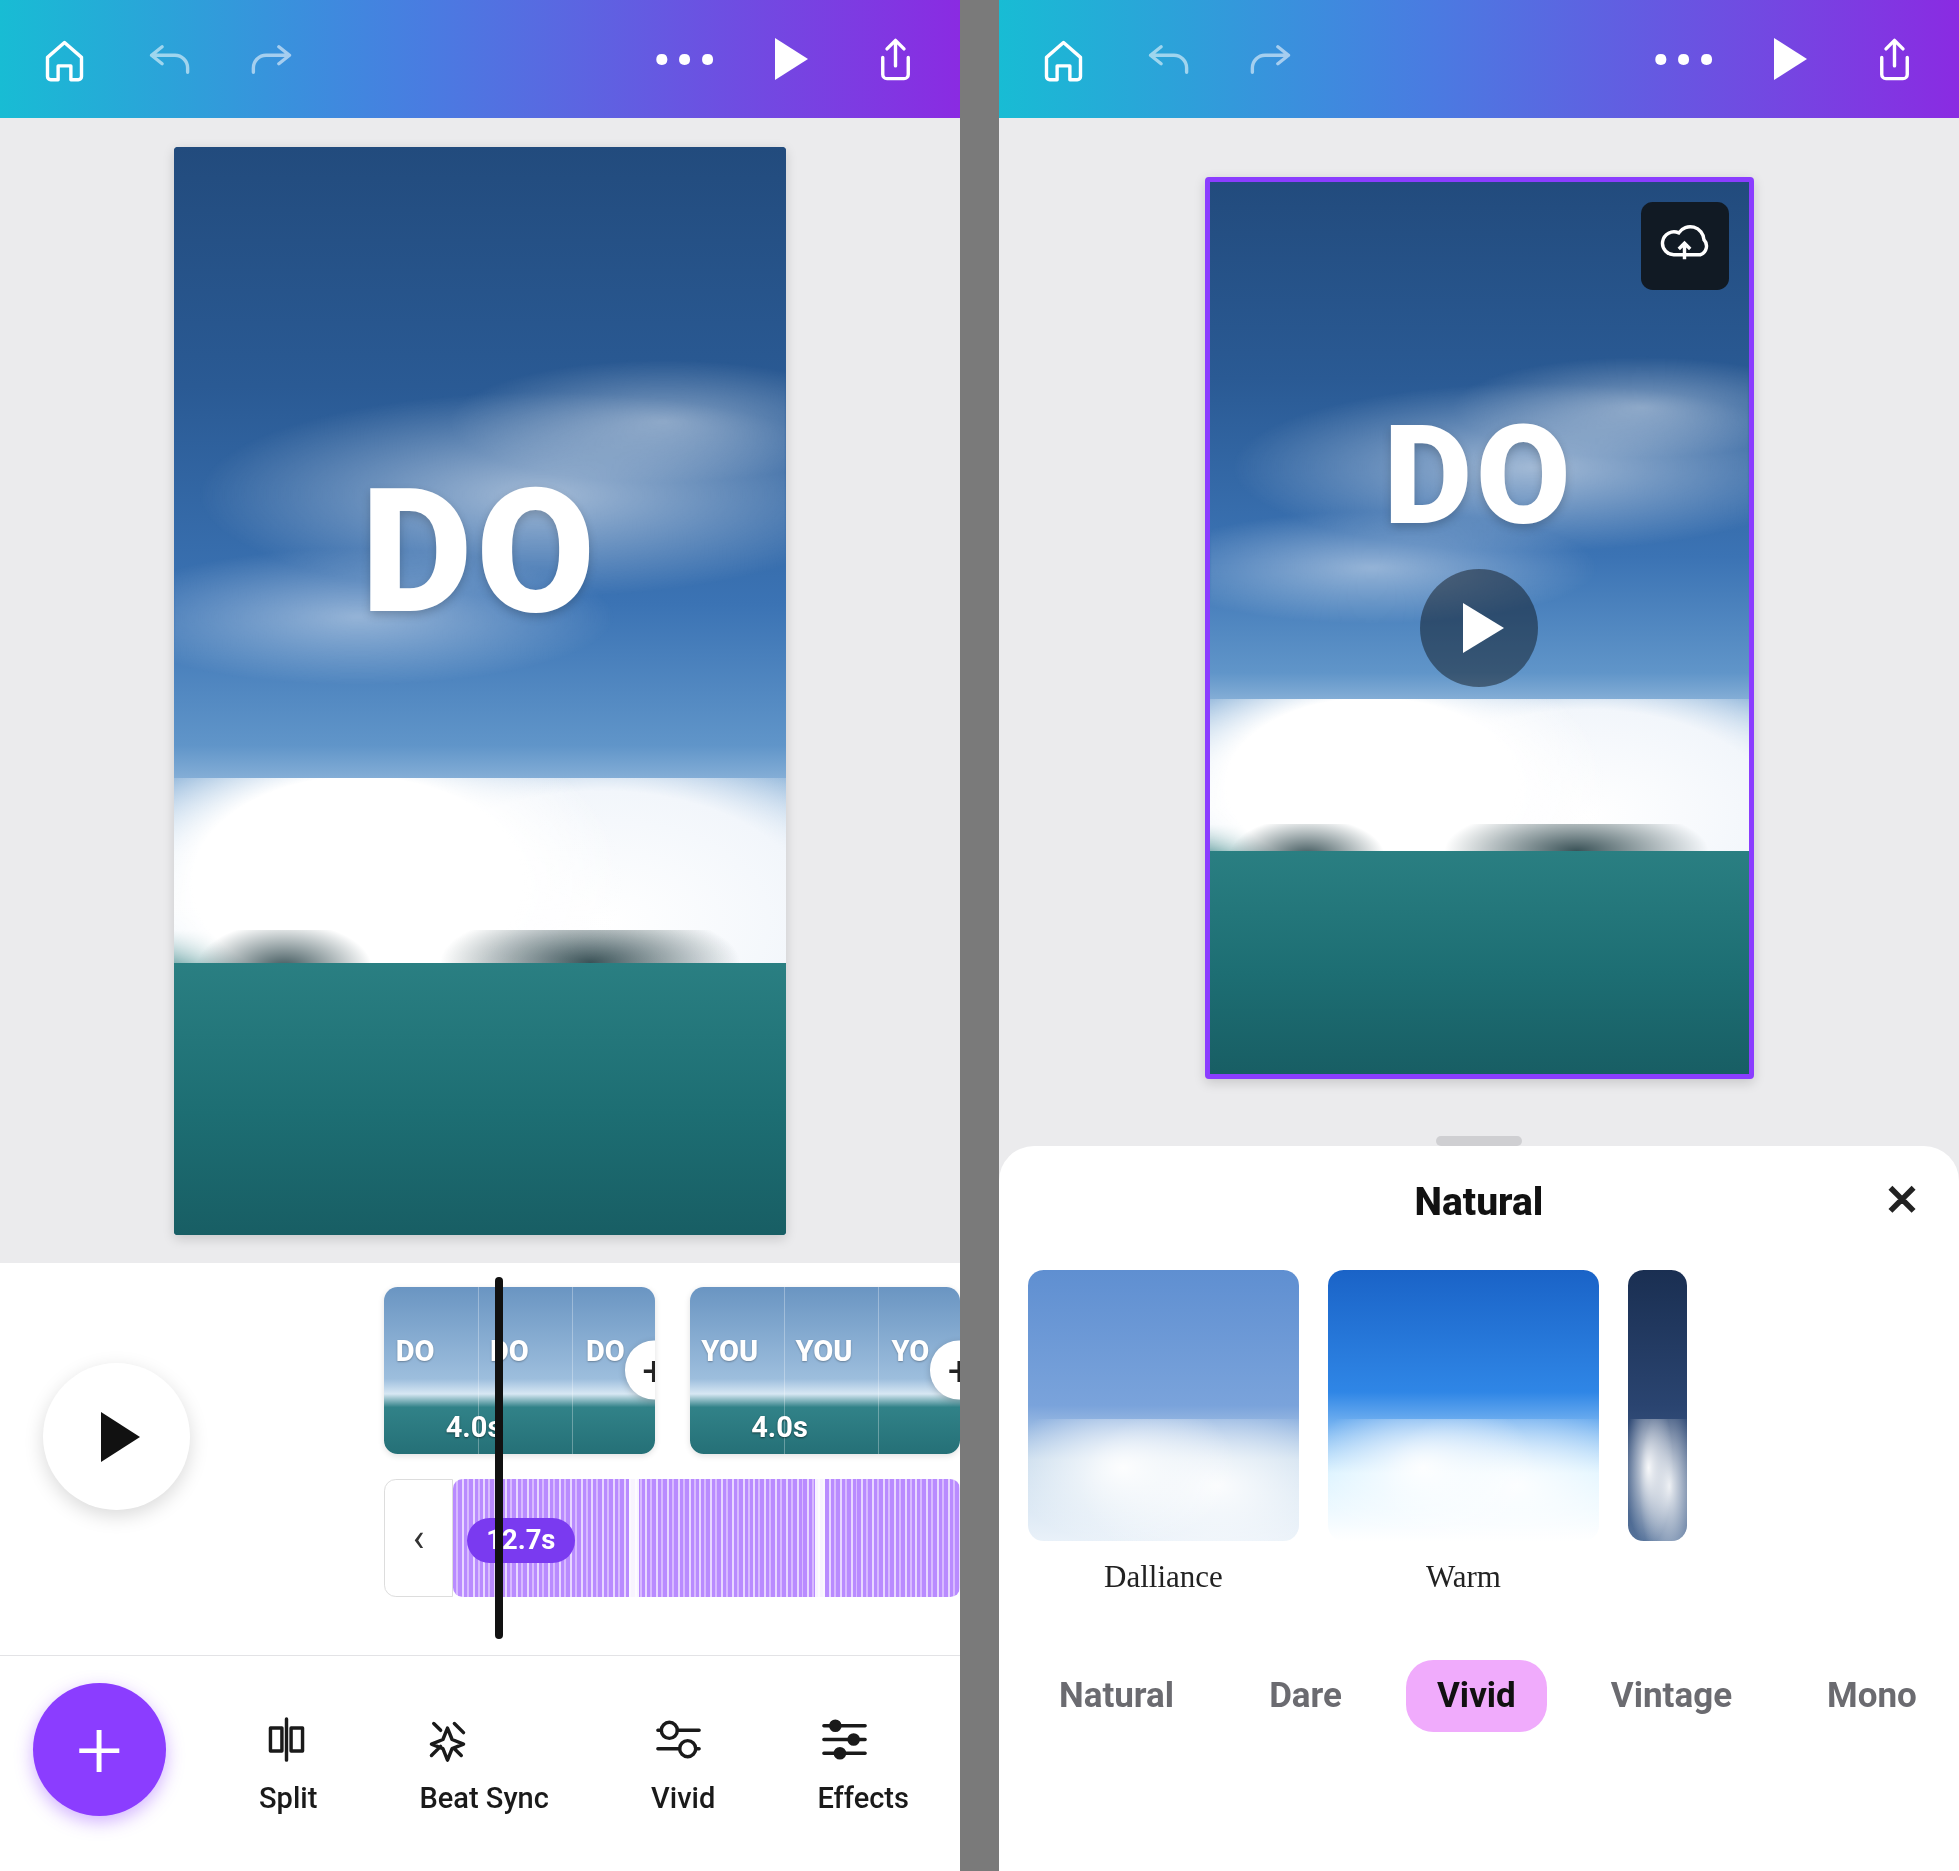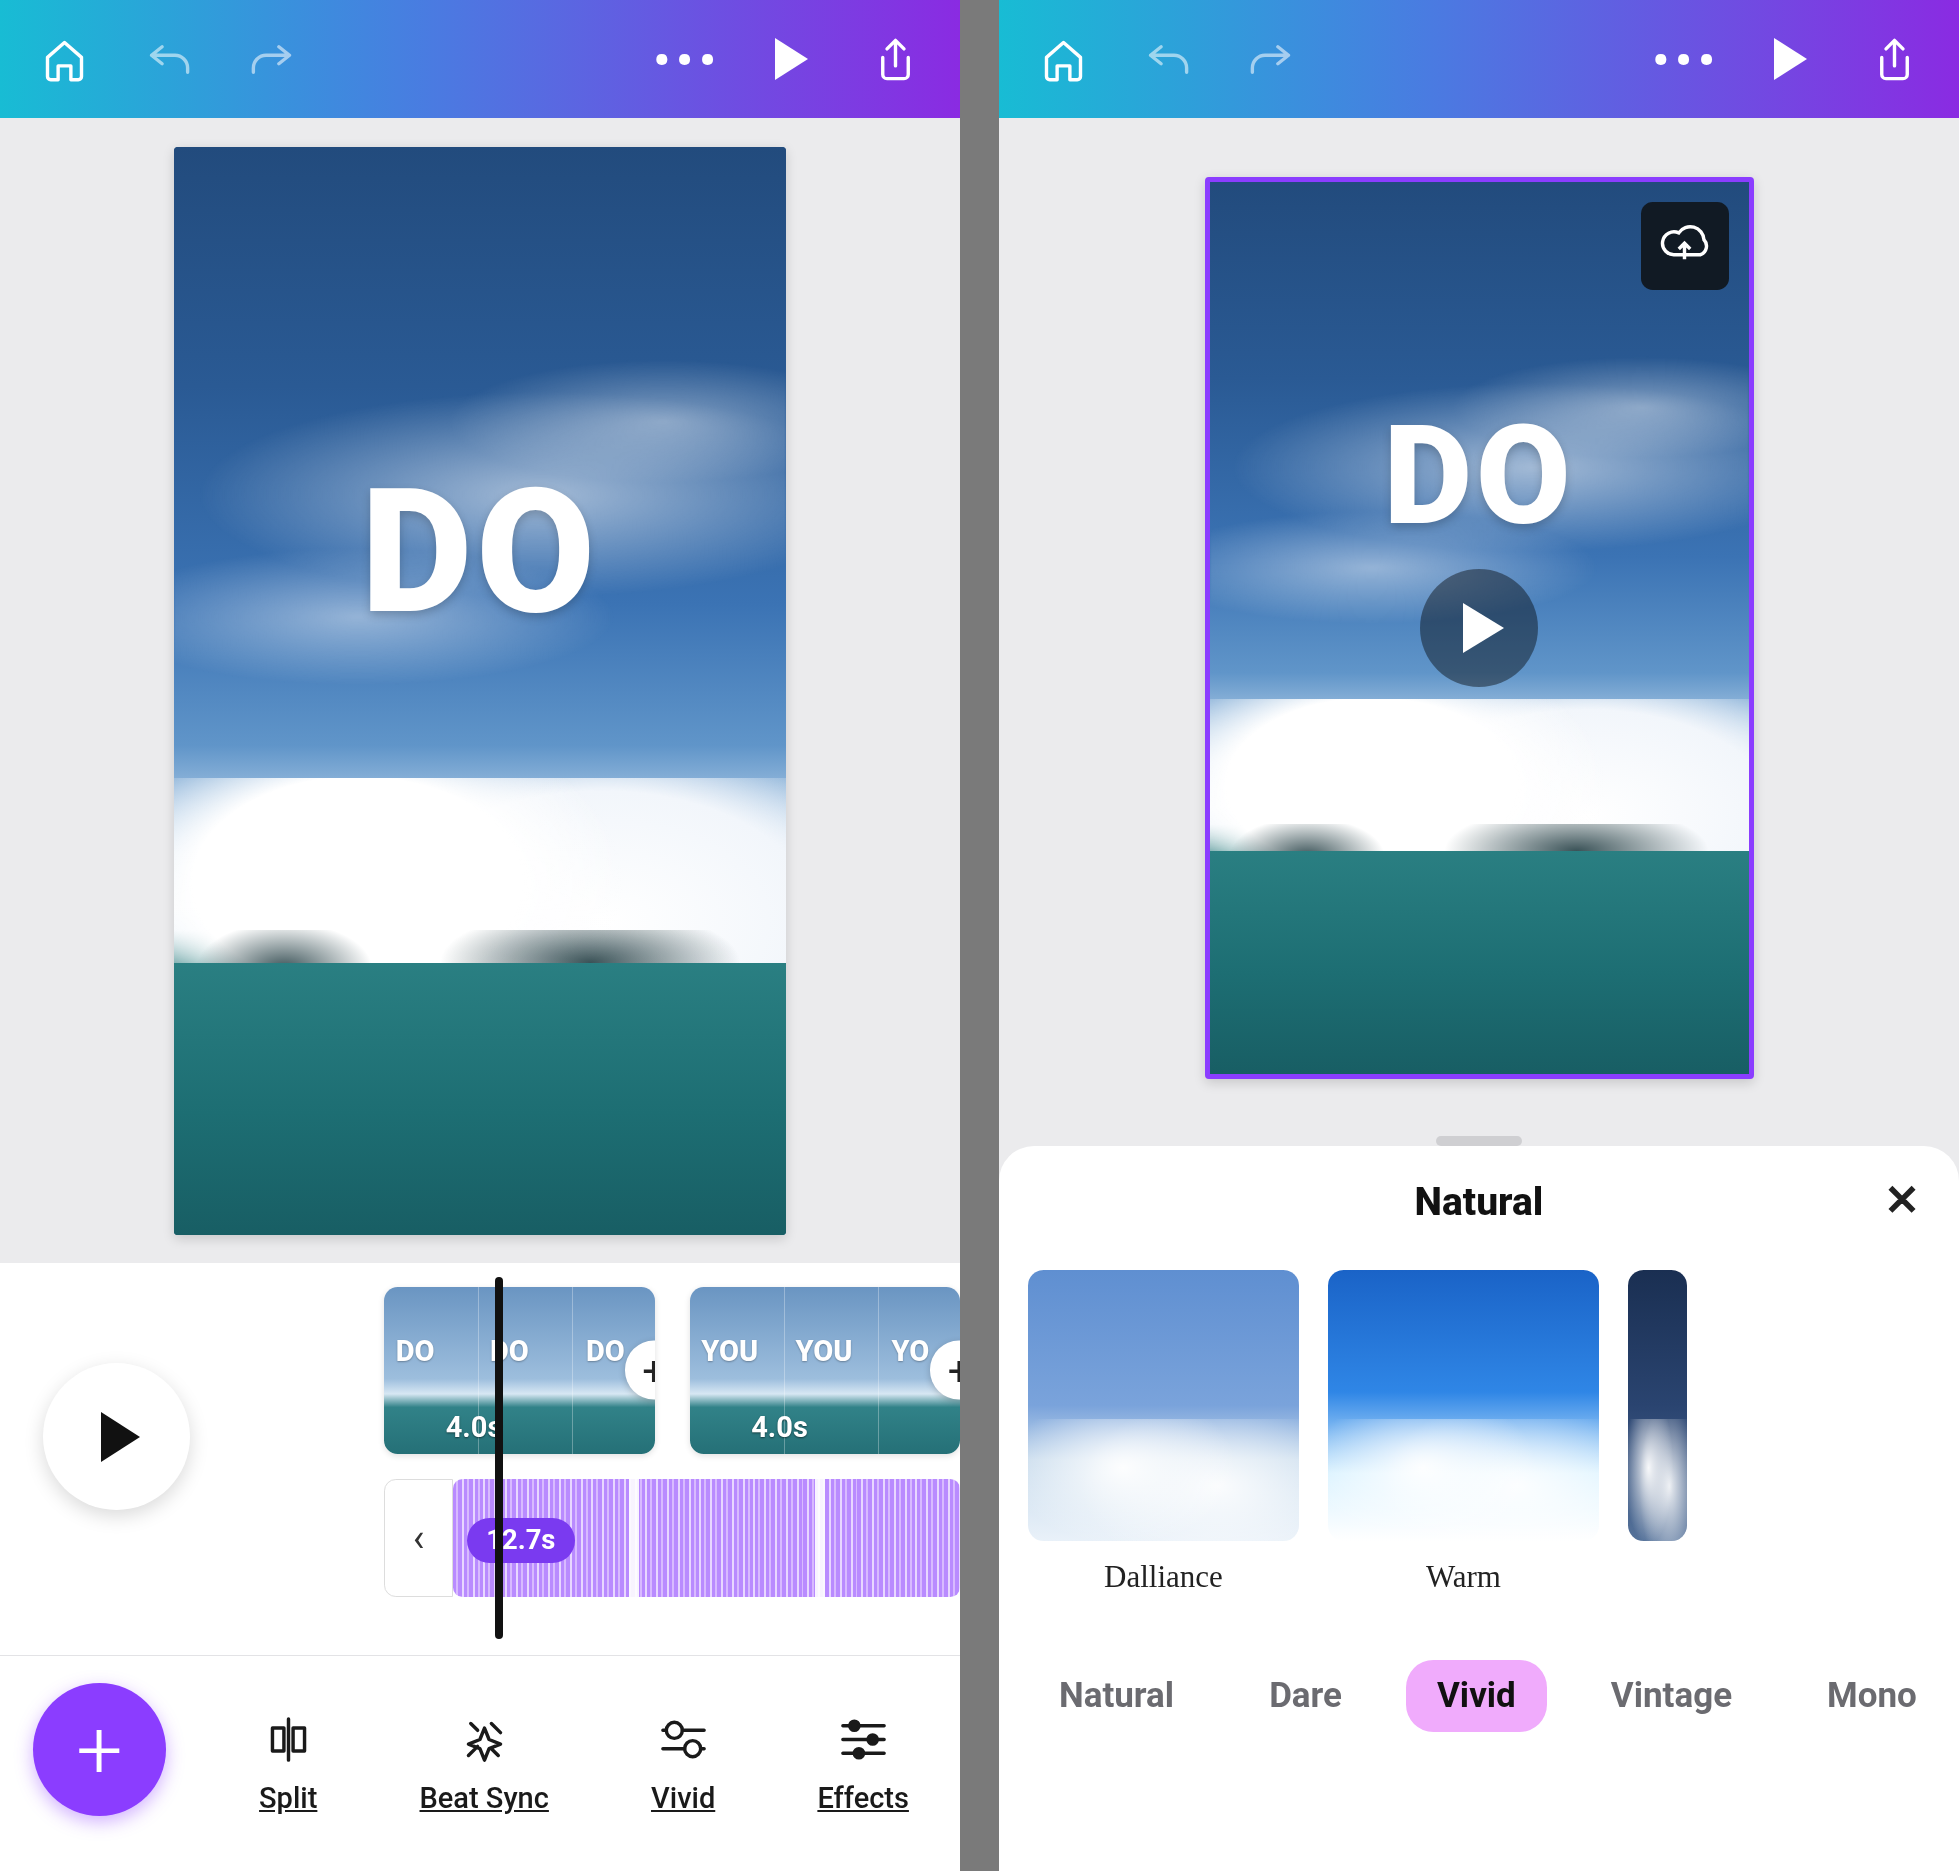--- a/index.html
+++ b/index.html
@@ -166,21 +166,21 @@
   .toolrow {
     height:216px; border-top:1px solid #e3e3e6; background:#fff;
     display:flex; align-items:center; position:relative;
   }
   .fab {
     position:absolute; left:33px; bottom:55px; width:133px; height:133px; border-radius:67px;
     background:#8b3dff; color:#fff; display:flex; align-items:center; justify-content:center;
     font-size:82px; font-weight:300; box-shadow:0 5.9px 17.6px rgba(139,61,255,0.4);
   }
   .tools { margin-left:208px; flex:1; display:flex; justify-content:space-around; }
-  .tool { display:flex; flex-direction:column; align-items:center; gap:13.7px; color:#1a1a1a;text-decoration:underline; }
+  .tool { display:flex; flex-direction:column; align-items:flex-start; gap:13.7px; color:#1a1a1a; }
   .tool svg { width:55px; height:55px; stroke:#1a1a1a; fill:none; stroke-width:3; stroke-linecap:round; stroke-linejoin:round;}
   .tool span { font-size:29px; font-weight:500; }
   
   .sheet-handle { width:86px; height:9.8px; background:#cfcfd2; border-radius:4.9px; margin:11.8px auto 0; }
   .filters-sheet {
     background:#fff; border-radius:35px 35px 0 0; padding:27.4px 0 0; position:relative;
     height:725px;
   }
   .filters-title { text-align:center; font-size:39px; font-weight:800; color:#111; margin-top:5.9px;}
   .close-x { position:absolute; right:39px; top:29px; font-size:43px; font-weight:700; color:#222; cursor:pointer;}

